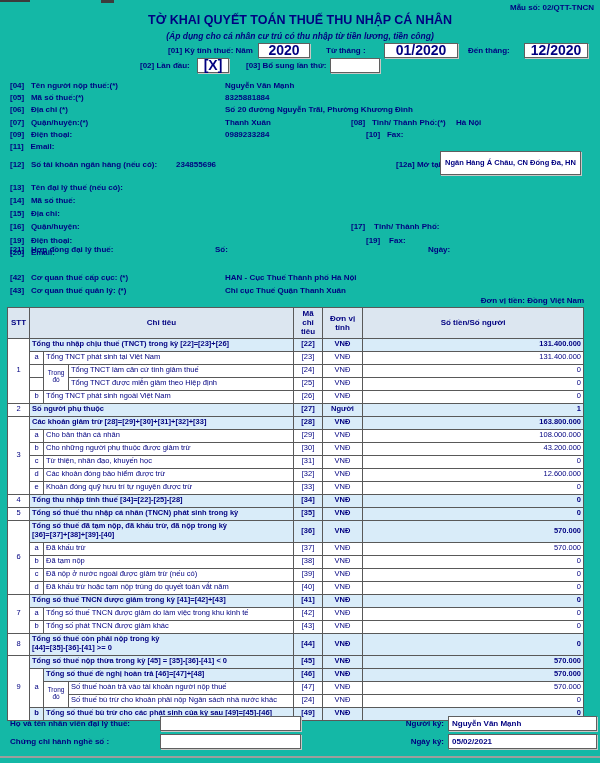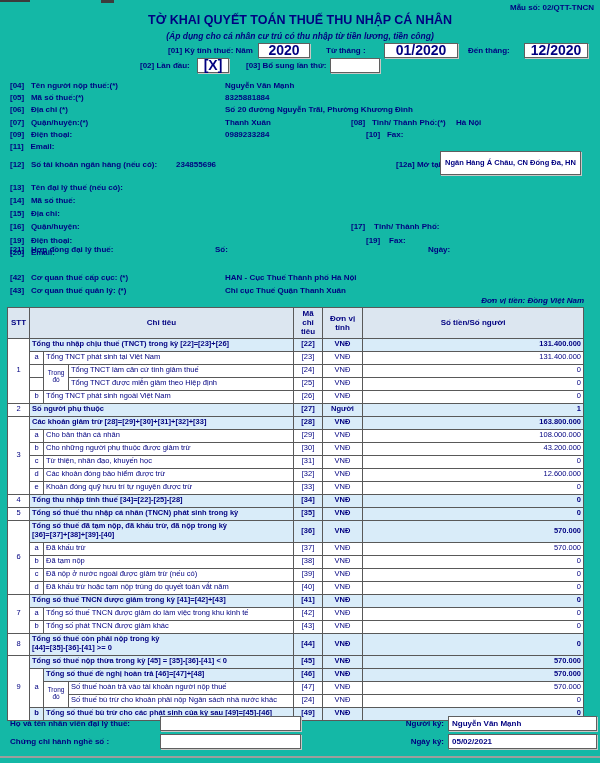--- a/index.html
+++ b/index.html
@@ -8,21 +8,21 @@
   .artifact{position:absolute;background:#3c3c3c}
   .form-code{position:absolute;top:3px;right:6px;font-size:8px;font-weight:bold}
   .title{position:absolute;top:13px;left:0;width:100%;text-align:center;font-size:12.5px;font-weight:bold}
   .subtitle{position:absolute;top:31px;left:0;width:100%;text-align:center;font-size:8.5px;font-weight:bold;font-style:italic}
   .lbl{font-weight:bold;font-size:8px;white-space:pre}
   .abs{position:absolute}
   .box{position:absolute;background:#ffffff;border:1px solid #5f5f5f;box-shadow:1px 1px 0 #c8c8c6;
        font-size:14px;font-weight:bold;text-align:center;line-height:13px;height:13px}
   .line{position:absolute;left:10px;width:586px;height:11px;font-size:8px}
   .line .val{position:absolute;left:215px;font-weight:bold}
-  .currency-note{position:absolute;top:296px;right:16px;font-size:8px;font-weight:bold;font-style:italic}
+  .currency-note{position:absolute;top:296px;right:16px;font-size:8px;font-weight:bold;}
   .tblwrap{position:absolute;left:7px;top:307px}
   table{border-collapse:collapse;table-layout:fixed;width:576px;color:#000080}
   td,th{border:1px solid #595959;padding:0 2px;font-size:7.5px;line-height:1.15;
         overflow:hidden;vertical-align:middle;background:#ffffff}
   th{background:#dce6f0;font-size:8px;font-weight:bold;text-align:center;white-space:normal;padding:1px 2px}
   thead tr{height:22px}
   tr.h13{height:13px}
   tr.h22{height:22px}
   td.lab{text-align:left;white-space:pre-line}
   td.ctr{text-align:center}

